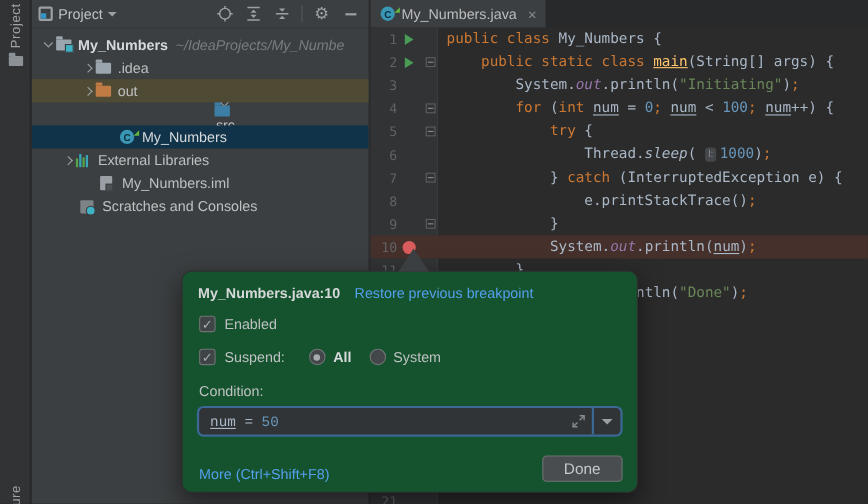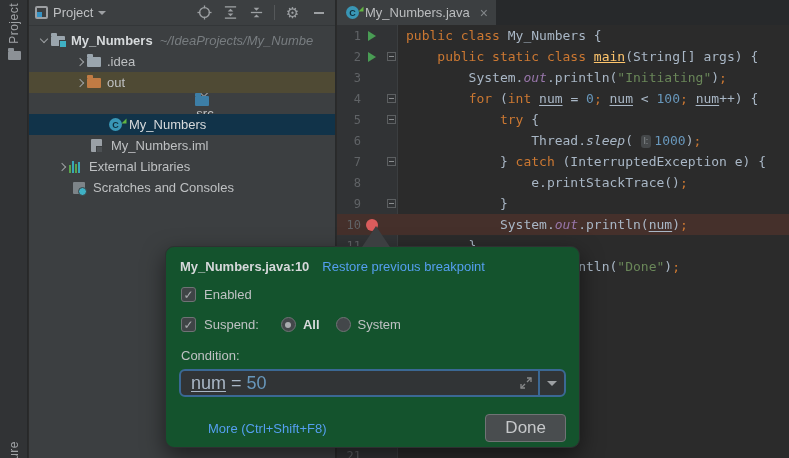--- a/index.html
+++ b/index.html
@@ -87,29 +87,29 @@
   .p-row.first { margin-top:13px; }
   .cb { width:15px; height:15px; background:#3f4446; border:1px solid #6f7375; border-radius:3px; display:flex; align-items:center; justify-content:center; flex:none; }
   .cb .ck { color:#a8abae; font-size:12px; line-height:12px; }
   .p-label { margin-left:8px; color:#bfc1c3; }
   .radio { width:15px; height:15px; border-radius:50%; background:#43474a; border:1px solid #6f7375; display:flex; align-items:center; justify-content:center; flex:none; margin-left:22px; }
   .radio .dot { width:6px; height:6px; border-radius:50%; background:#a8abae; }
   .p-label.bold { font-weight:bold; color:#d8dadc; margin-left:7px; }
   .radio + .p-label { margin-left:7px; }
   .p-cond-label { margin-top:16px; padding-left:2px; color:#bfc1c3; }
   .cond-input { margin-top:6px; height:28px; border:2px solid #3b6894; border-radius:6px; background:#313436; display:flex; align-items:center; }
-  .cond-text { flex:1; font-family:Liberation Sans, sans-serif; font-size:18px; color:#a9b7c6; padding-left:10px; white-space:pre; }
+  .cond-text { flex:1; font-family:Liberation Mono, monospace; font-size:13px; color:#a9b7c6; padding-left:10px; white-space:pre; }
   .cond-var { text-decoration:underline; text-underline-offset:2px; }
   .cond-num { color:#6897bb; }
   .expand-ico { width:24px; display:flex; align-items:center; justify-content:center; color:#87898b; }
   .cond-divider { width:2px; align-self:stretch; background:#3b6894; }
   .arrow-btn { width:24px; display:flex; align-items:center; justify-content:center; align-self:stretch; }
   .arrow-btn i { width:0; height:0; border-left:5px solid transparent; border-right:5px solid transparent; border-top:5px solid #9da0a3; }
-  .p-footer { display:flex; align-items:center; justify-content:space-between; margin-top:17px; padding-left:2px;margin-left:27px; }
-  .done-btn { background:#494d4f; border:1px solid #707375; border-radius:4px; color:#c6c8ca; padding:3px 19px; font-size:17px; font-family:"Liberation Sans",sans-serif; }
+  .p-footer { display:flex; align-items:flex-end; justify-content:space-between; margin-top:17px; padding-left:2px; }
+  .done-btn { background:#494d4f; border:1px solid #707375; border-radius:4px; color:#c6c8ca; padding:3px 19px; font-size:14px; font-family:"Liberation Sans",sans-serif; }
 </style>
 </head>
 <body>
 
 <div class="stripe">
   <div class="stripe-top">
     <span class="vtext">Project</span>
     <span class="mini-folder"></span>
   </div>
   <div class="stripe-bottom">
@@ -190,39 +190,39 @@
           <span class="folder blue"></span>
         </span>
         <span class="tree-label">src</span>
       </div>
       <div class="tree-row selected" style="padding-left: 80px;">
         <span class="t-ico">
           <span class="cls-ico">C</span>
         </span>
         <span class="tree-label">My_Numbers</span>
       </div>
-      <div class="tree-row" style="padding-left: 62px;">
-        <span class="t-ico">
-          <span class="iml-ico"></span>
-        </span>
-        <span class="tree-label">My_Numbers.iml</span>
-      </div>
       <div class="tree-row" style="padding-left: 26px;">
         <span class="chev right">
           <i></i>
         </span>
         <span class="t-ico">
           <span class="lib-ico">
             <b style="height: 8px;"></b>
             <b style="height: 12px;"></b>
             <b style="height: 9px;"></b>
             <b style="height: 11px;"></b>
           </span>
         </span>
         <span class="tree-label">External Libraries</span>
+      </div>
+      <div class="tree-row" style="padding-left: 62px;">
+        <span class="t-ico">
+          <span class="iml-ico"></span>
+        </span>
+        <span class="tree-label">My_Numbers.iml</span>
       </div>
       <div class="tree-row" style="padding-left: 44px;">
         <span class="t-ico">
           <span class="scr-ico"></span>
         </span>
         <span class="tree-label">Scratches and Consoles</span>
       </div>
     </div>
 </div>
 

